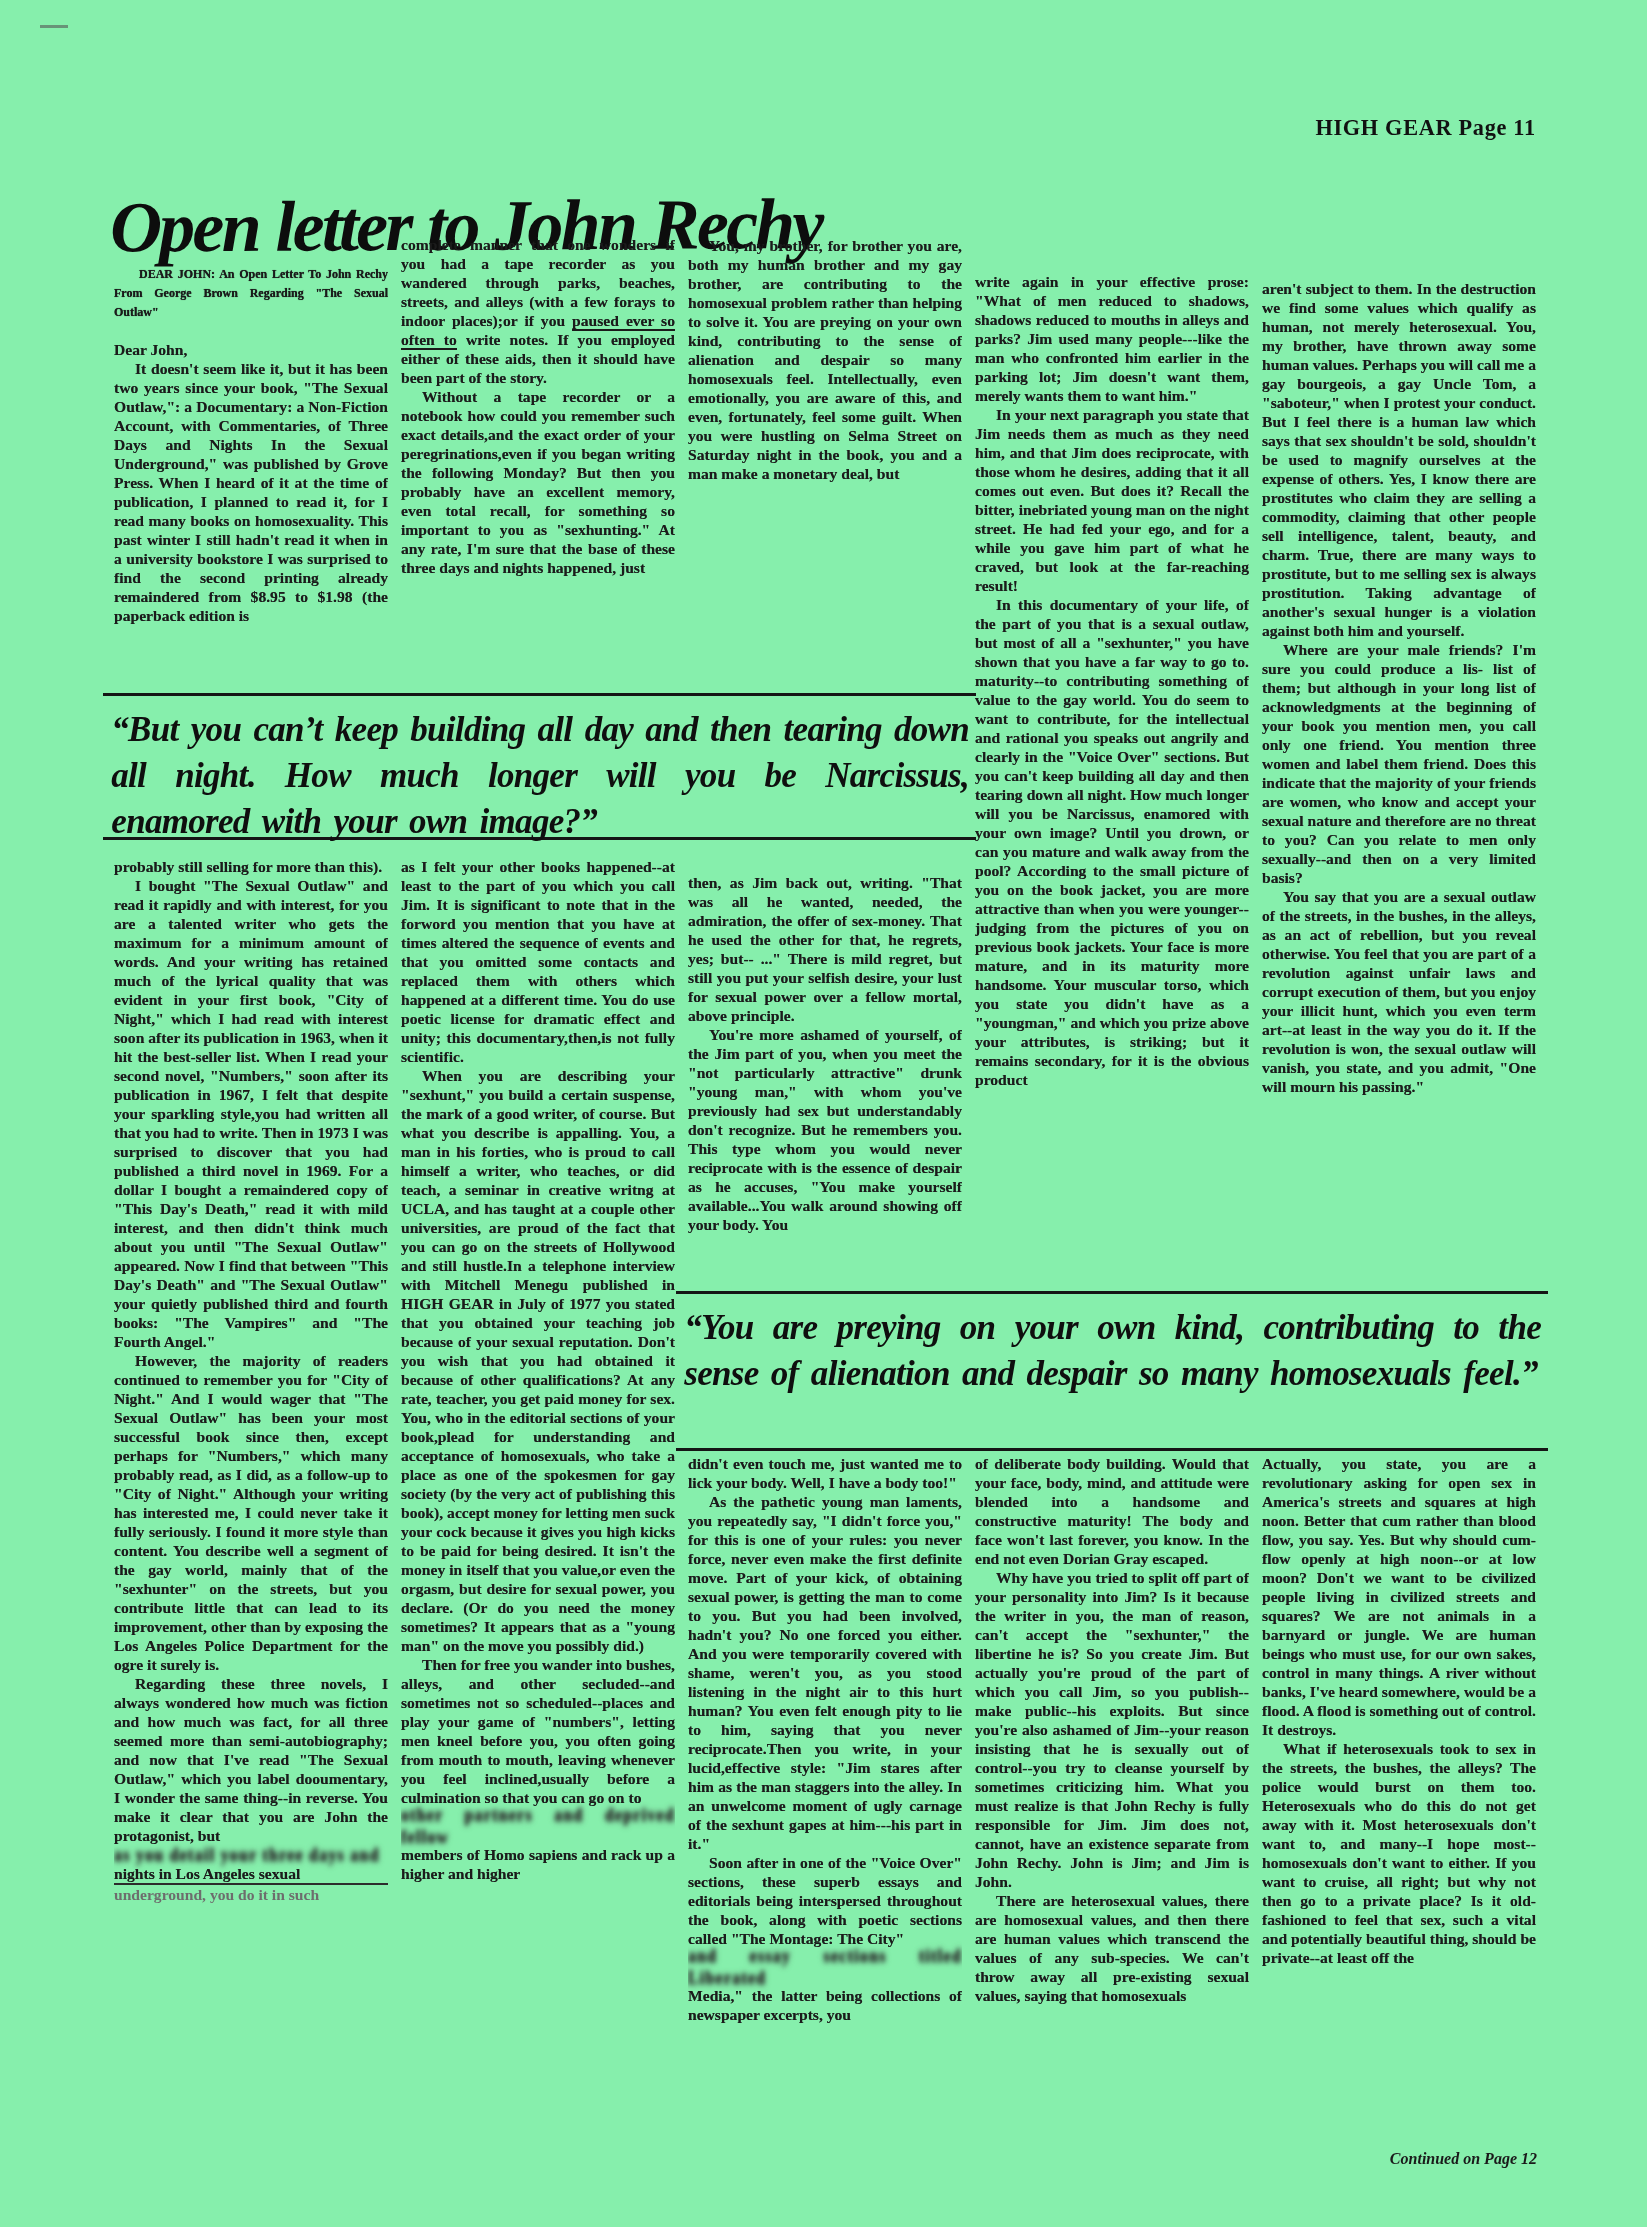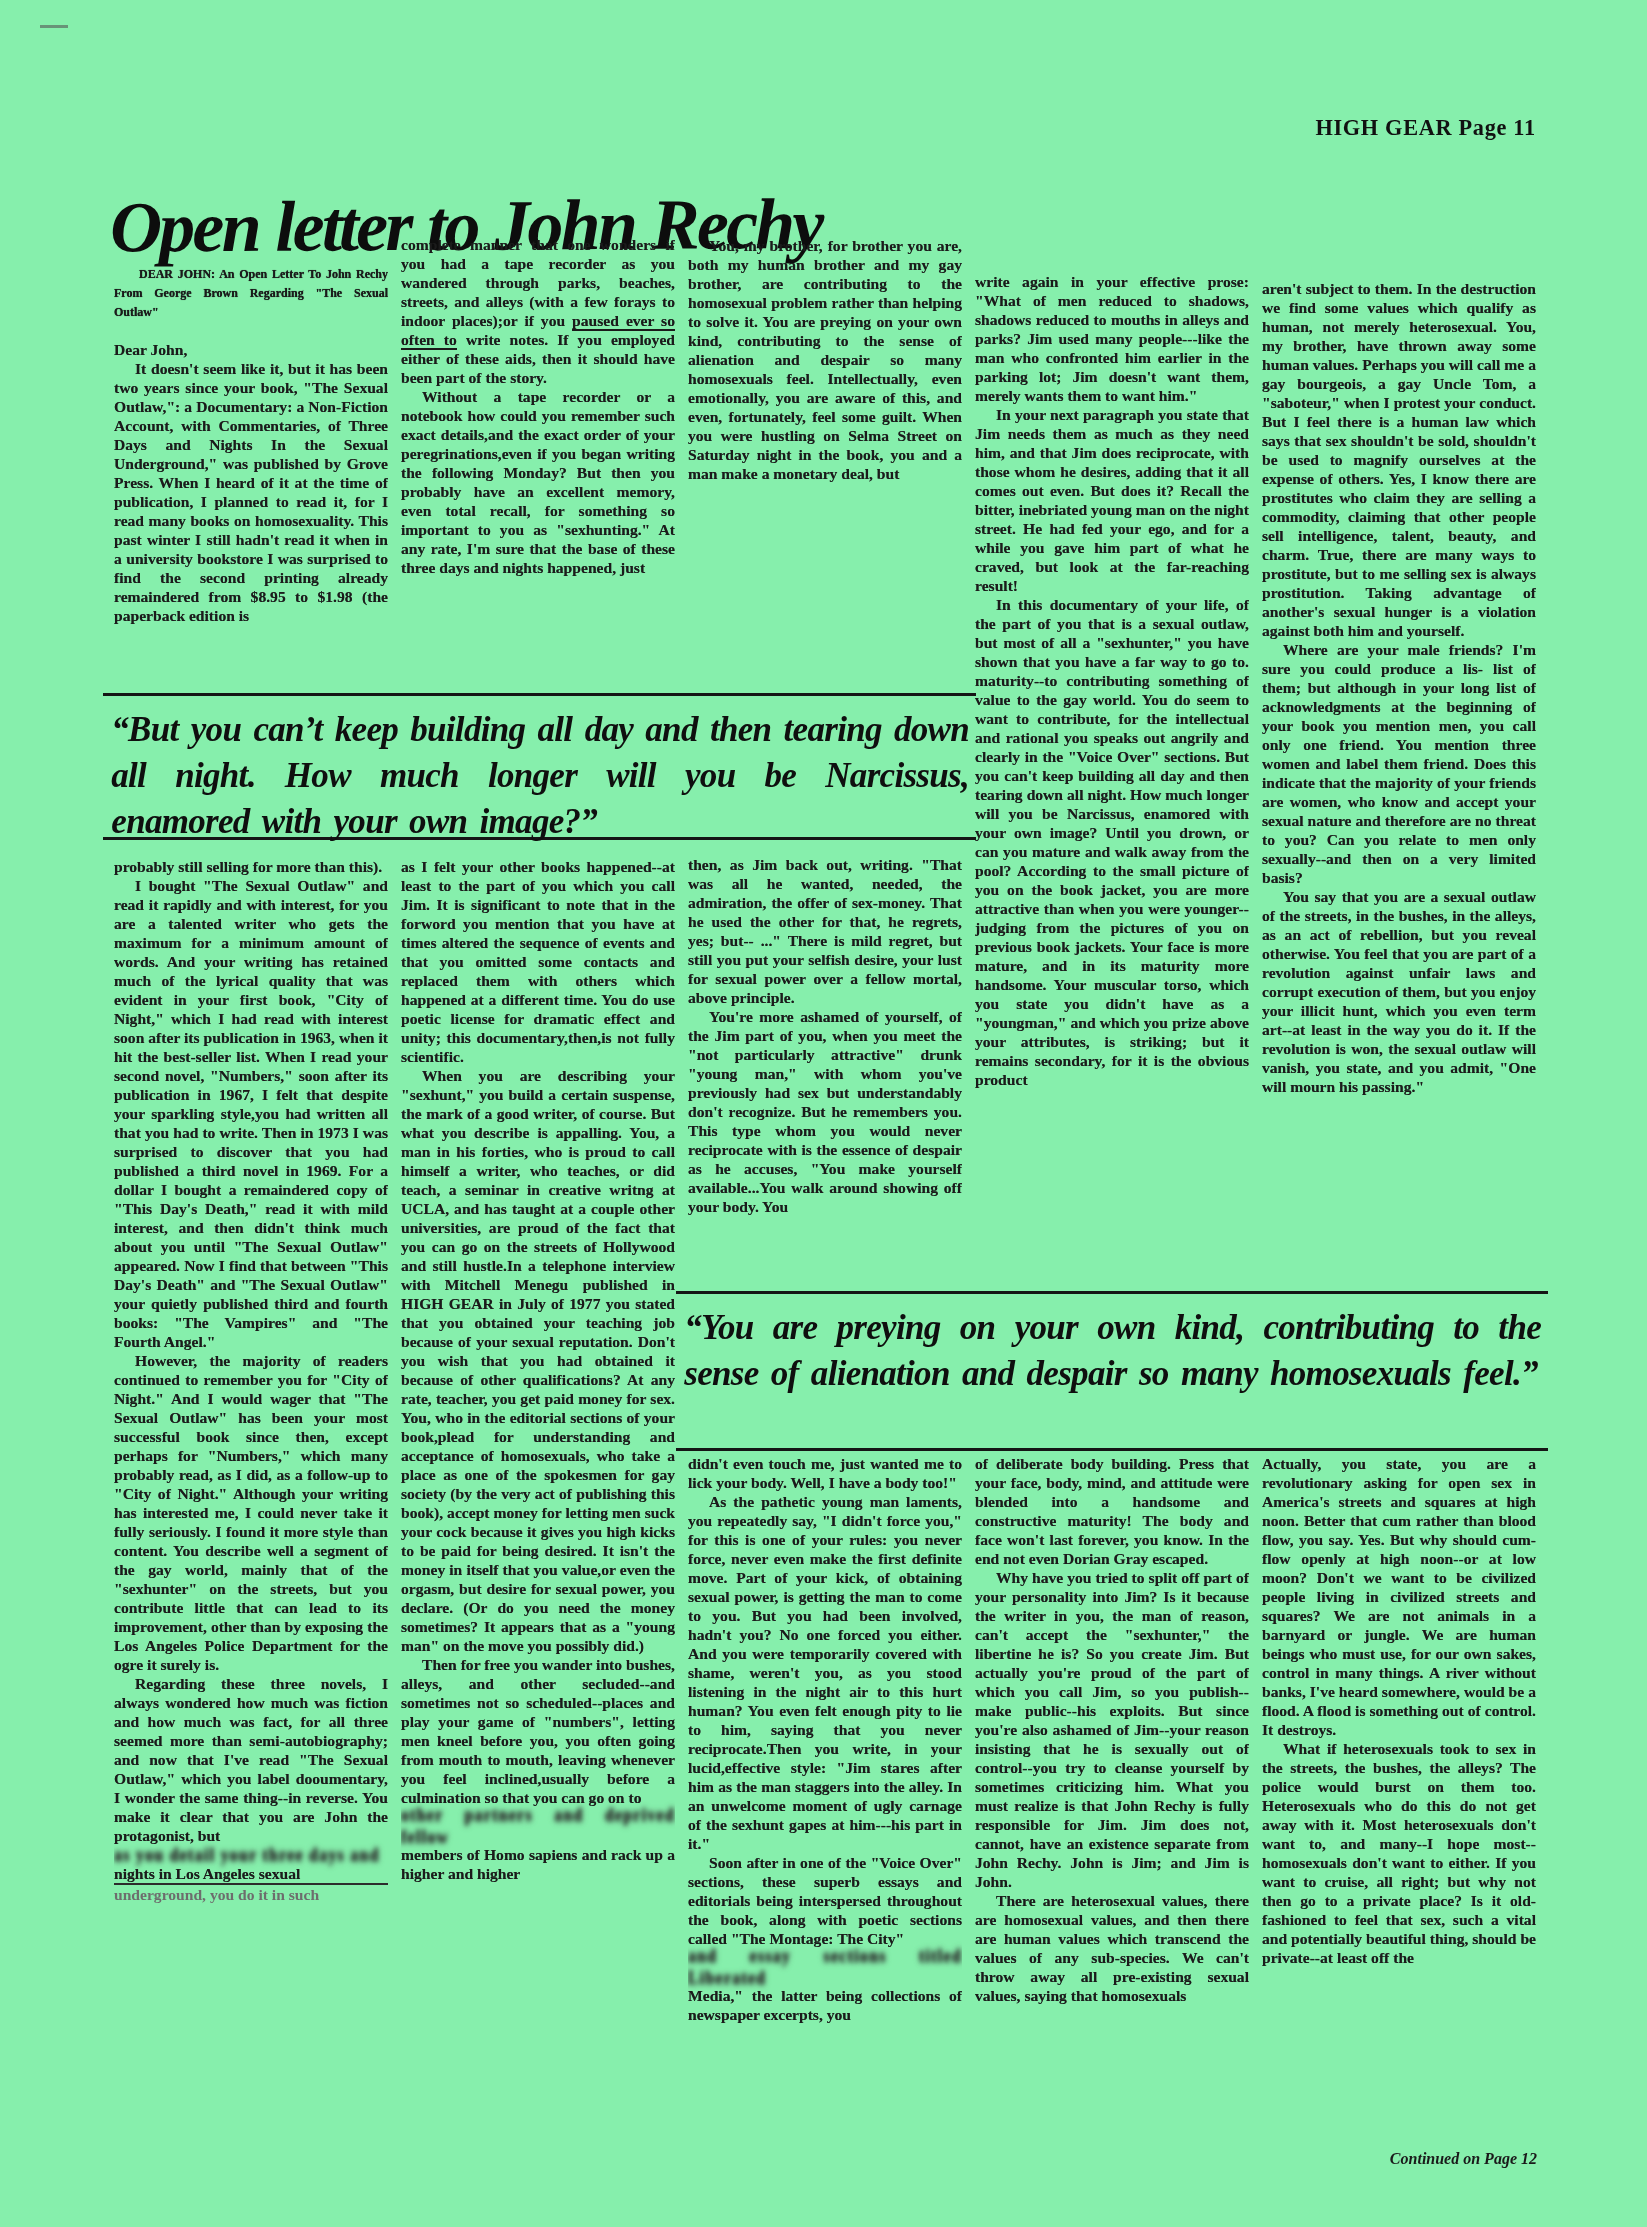--- a/index.html
+++ b/index.html
@@ -42,21 +42,21 @@
   }
   #pullquote-1{left:103px;top:693px;width:873px;height:147px;}
   #pullquote-2{left:676px;top:1291px;width:872px;height:160px;}
   #c1top{left:114px;top:265px;height:428px;}
   #c2top{left:401px;top:235px;height:458px;}
   #c3top{left:688px;top:236px;height:457px;}
   #c4top{left:975px;top:272px;height:1018px;}
   #c5top{left:1262px;top:279px;height:1011px;}
   #c1mid{left:114px;top:857px;height:1340px;}
   #c2mid{left:401px;top:857px;height:1340px;}
-  #c3mid{left:688px;top:855px;height:432px;}
+  #c3mid{left:688px;top:873px;height:432px;}
   #c3bot{left:688px;top:1454px;height:750px;}
   #c4bot{left:975px;top:1454px;height:750px;}
   #c5bot{left:1262px;top:1454px;height:685px;}
   .continued{
     position:absolute;right:110px;top:2150px;
     font-size:16px;font-weight:bold;font-style:italic;color:#1a1a1a;
   }
   .scan-mark{position:absolute;left:40px;top:25px;width:28px;height:2.8px;background:#555;opacity:.6;}
 </style>
 </head>
@@ -116,21 +116,21 @@
   <div class="pullquote" id="pullquote-2">“You are preying on your own kind, contributing to the sense of  alienation  and  despair  so  many homosexuals feel.”</div>
 
   <div class="col" id="c3bot">
       <p class="noindent">didn't even touch me, just wanted me to lick your body. Well, I have a body too!"</p>
       <p>As the pathetic young man laments, you repeatedly say, "I didn't force you," for this is one of your rules: you never force, never even make the first definite move. Part of your kick, of obtaining sexual power, is getting the man to come to you. But you had been involved, hadn't you? No one forced you either. And you were temporarily covered with shame, weren't you, as you stood listening in the night air to this hurt human? You even felt enough pity to lie to him, saying that you never reciprocate.Then you write, in your lucid,effective style: "Jim stares after him as the man staggers into the alley. In an unwelcome moment of ugly carnage of the sexhunt gapes at him---his part in it."</p>
       <p>Soon after in one of the "Voice Over" sections, these superb essays and editorials being interspersed throughout the book, along with poetic sections called "The Montage: The City"</p>
       <p class="smudge noindent">and essay sections titled Liberated</p>
       <p class="noindent">Media," the latter being collections of newspaper excerpts, you</p>
     </div>
   <div class="col" id="c4bot">
-      <p class="noindent">of deliberate body building. Press that your face, body, mind, and attitude were blended into a handsome and constructive maturity! The body and face won't last forever, you know. In the end not even Dorian Gray escaped.</p>
+      <p class="noindent">of deliberate body building. Would that your face, body, mind, and attitude were blended into a handsome and constructive maturity! The body and face won't last forever, you know. In the end not even Dorian Gray escaped.</p>
       <p>Why have you tried to split off part of your personality into Jim? Is it because the writer in you, the man of reason, can't accept the "sexhunter," the libertine he is? So you create Jim. But actually you're proud of the part of which you call Jim, so you publish--make public--his exploits. But since you're also ashamed of Jim--your reason insisting that he is sexually out of control--you try to cleanse yourself by sometimes criticizing him. What you must realize is that John Rechy is fully responsible for Jim. Jim does not, cannot, have an existence separate from John Rechy. John is Jim; and Jim is John.</p>
       <p>There are heterosexual values, there are homosexual values, and then there are human values which transcend the values of any sub-species. We can't throw away all pre-existing sexual values, saying that homosexuals</p>
     </div>
   <div class="col" id="c5bot">
       <p class="noindent">Actually, you state, you are a revolutionary asking for open sex in America's streets and squares at high noon. Better that cum rather than blood flow, you say. Yes. But why should cum-flow openly at high noon--or at low moon? Don't we want to be civilized people living in civilized streets and squares? We are not animals in a barnyard or jungle. We are human beings who must use, for our own sakes, control in many things. A river without banks, I've heard somewhere, would be a flood. A flood is something out of control. It destroys.</p>
       <p>What if heterosexuals took to sex in the streets, the bushes, the alleys? The police would burst on them too. Heterosexuals who do this do not get away with it. Most heterosexuals don't want to, and many--I hope most--homosexuals don't want to either. If you want to cruise, all right; but why not then go to a private place? Is it old-fashioned to feel that sex, such a vital and potentially beautiful thing, should be private--at least off the</p>
     </div>
 
   <div class="continued">Continued on Page 12</div>
 </div>

